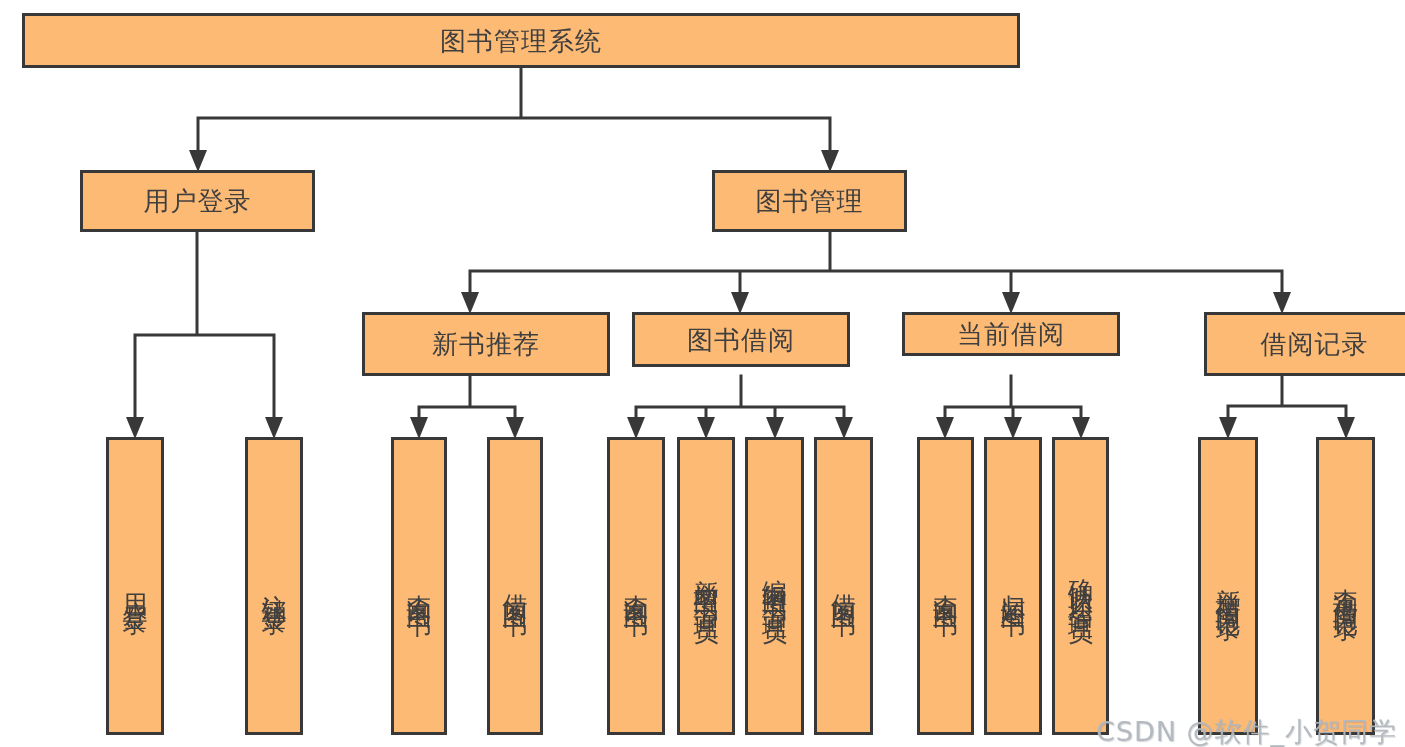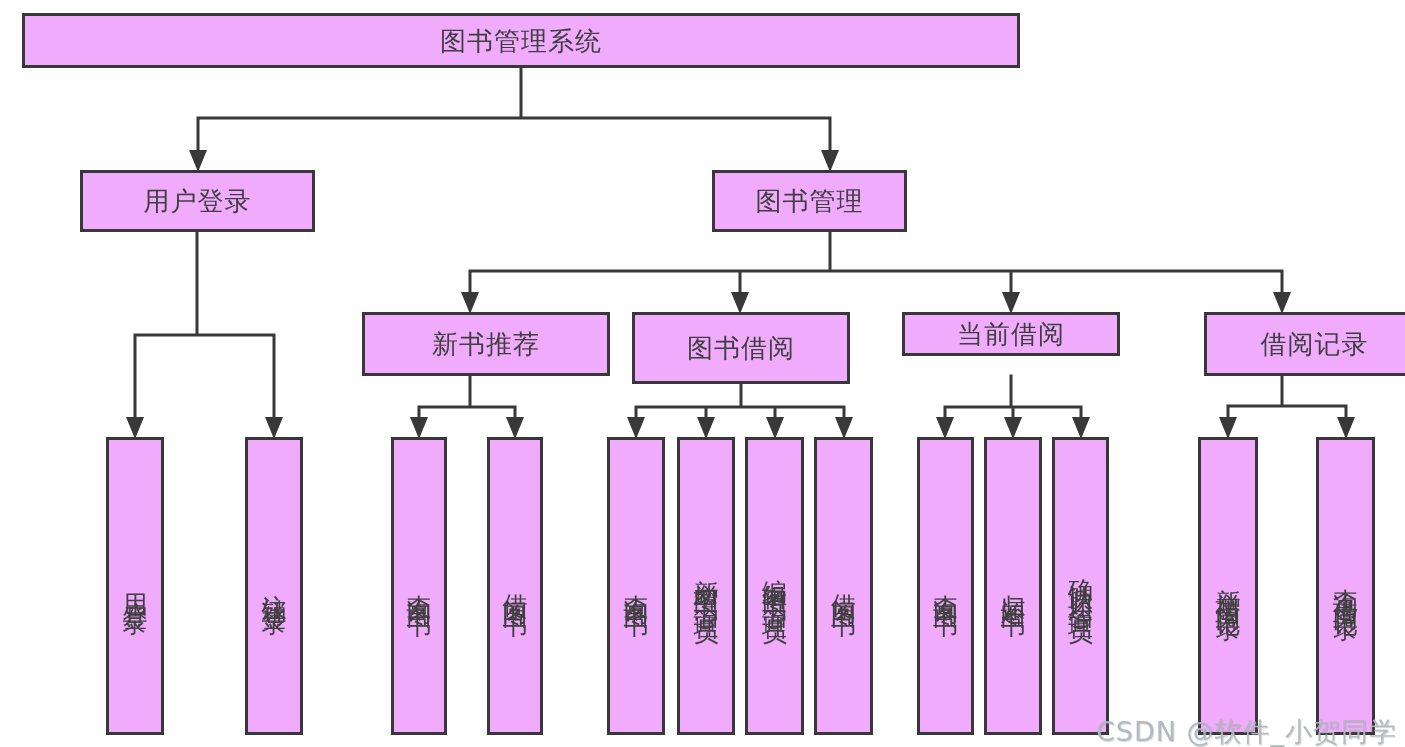--- a/index.html
+++ b/index.html
@@ -14,21 +14,21 @@
     position: relative;
     width: 1405px;
     height: 747px;
     background: #ffffff;
     overflow: hidden;
   }
   .node {
     position: absolute;
     box-sizing: border-box;
     border: 3px solid #383838;
-    background: #f0abfc;
+    background: #fdba74;
     color: #3f3f3f;
     display: flex;
     align-items: center;
     justify-content: center;
     text-align: center;
   }
   .hnode {
     font-size: 26px;
     letter-spacing: 1px;
     line-height: 1;
@@ -114,21 +114,21 @@
       <polygon points="1337,417 1355,417 1346,439"></polygon>
     </g>
   </svg>
 
   <div class="node hnode" style="left:22px; top:13px; width:998px; height:55px;">图书管理系统</div>
 
   <div class="node hnode" style="left:80px; top:170px; width:235px; height:62px;">用户登录</div>
   <div class="node hnode" style="left:712px; top:170px; width:195px; height:62px;">图书管理</div>
 
   <div class="node hnode" style="left:362px; top:312px; width:248px; height:64px;">新书推荐</div>
-  <div class="node hnode" style="left:632px; top:312px; width:218px; height:72px;">图书借阅</div>
+  <div class="node hnode" style="left:632px; top:312px; width:218px; height:55px;">图书借阅</div>
   <div class="node hnode" style="left:902px; top:312px; width:218px; height:44px;">当前借阅</div>
   <div class="node hnode" style="left:1172px; top:312px; width:221px; height:64px;margin-left:32px;">借阅记录</div>
 
   <div class="node vnode" style="left:106px; width:58px;">用户登录</div>
   <div class="node vnode" style="left:245px; width:58px;">注销登录</div>
   <div class="node vnode" style="left:391px; width:56px;">查询图书</div>
   <div class="node vnode" style="left:487px; width:56px;">借阅图书</div>
   <div class="node vnode" style="left:607px; width:58px;">查询图书</div>
   <div class="node vnode" style="left:677px; width:58px;">新增图书（管理员）</div>
   <div class="node vnode" style="left:745px; width:59px;">编辑图书（管理员）</div>

